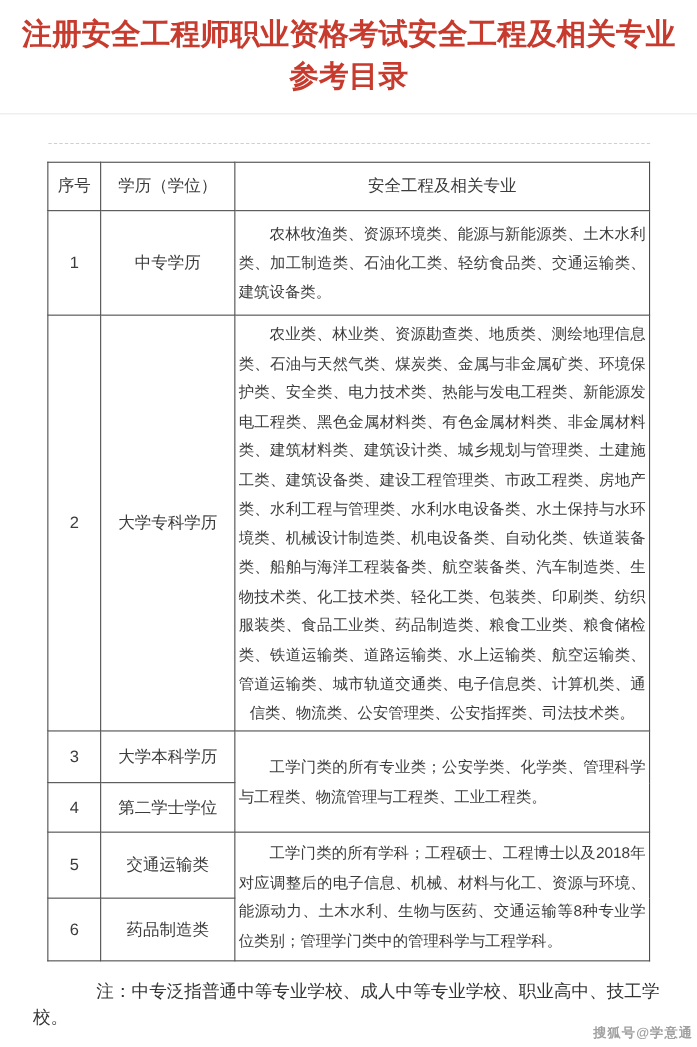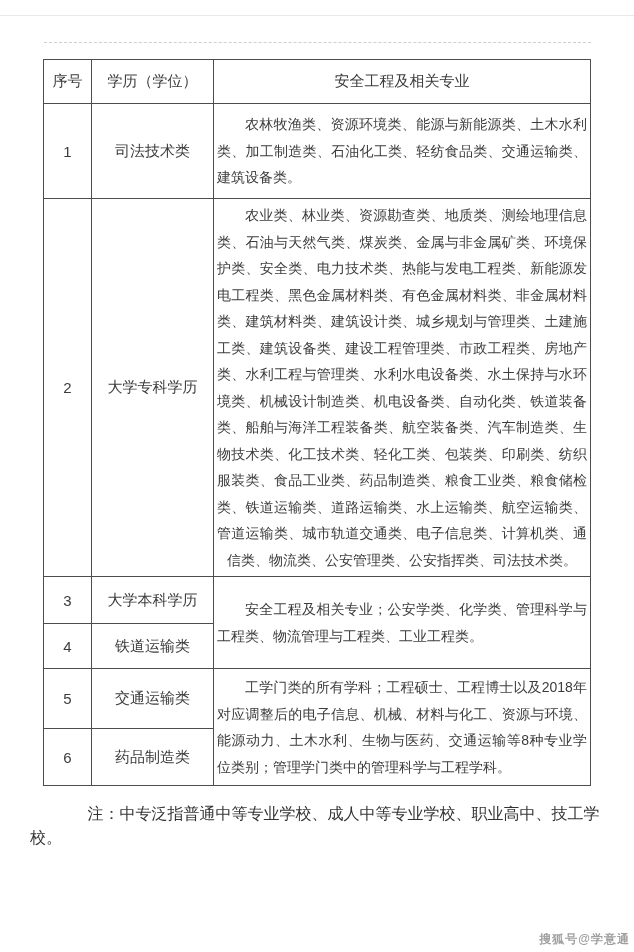--- a/index.html
+++ b/index.html
@@ -100,20 +100,21 @@
     color: var(--watermark);
     text-shadow: 0 0 1px #ffffff;
     opacity: .95;
   }
 </style>
 </head>
 <body>
 
 <div class="page">
 
+  <h1 class="title">注册安全工程师职业资格考试安全工程及相关专业参考目录</h1>
 
 
   <hr class="divider">
 
   <div class="dashed-sep"></div>
 
   <table class="majors">
     <colgroup>
       <col style="width:48px">
       <col style="width:122px">
@@ -122,36 +123,36 @@
     <thead>
       <tr>
         <th>序号</th>
         <th>学历（学位）</th>
         <th>安全工程及相关专业</th>
       </tr>
     </thead>
     <tbody>
       <tr class="r1">
         <td class="c">1</td>
-        <td class="c">司法技术类</td>
+        <td class="c">中专学历</td>
         <td class="p">农林牧渔类、资源环境类、能源与新能源类、土木水利类、加工制造类、石油化工类、轻纺食品类、交通运输类、建筑设备类。</td>
       </tr>
       <tr class="r2">
         <td class="c">2</td>
         <td class="c">大学专科学历</td>
         <td class="p center-last">农业类、林业类、资源勘查类、地质类、测绘地理信息类、石油与天然气类、煤炭类、金属与非金属矿类、环境保护类、安全类、电力技术类、热能与发电工程类、新能源发电工程类、黑色金属材料类、有色金属材料类、非金属材料类、建筑材料类、建筑设计类、城乡规划与管理类、土建施工类、建筑设备类、建设工程管理类、市政工程类、房地产类、水利工程与管理类、水利水电设备类、水土保持与水环境类、机械设计制造类、机电设备类、自动化类、铁道装备类、船舶与海洋工程装备类、航空装备类、汽车制造类、生物技术类、化工技术类、轻化工类、包装类、印刷类、纺织服装类、食品工业类、药品制造类、粮食工业类、粮食储检类、铁道运输类、道路运输类、水上运输类、航空运输类、管道运输类、城市轨道交通类、电子信息类、计算机类、通信类、物流类、公安管理类、公安指挥类、司法技术类。</td>
       </tr>
       <tr class="r3">
         <td class="c">3</td>
         <td class="c">大学本科学历</td>
-        <td class="p" rowspan="2">安全工程及相关专业；公安学类、化学类、管理科学与工程类、物流管理与工程类、工业工程类。</td>
+        <td class="p" rowspan="2">工学门类的所有专业类；公安学类、化学类、管理科学与工程类、物流管理与工程类、工业工程类。</td>
       </tr>
       <tr class="r4">
         <td class="c">4</td>
-        <td class="c">铁道运输类</td>
+        <td class="c">第二学士学位</td>
       </tr>
       <tr class="r5">
         <td class="c">5</td>
         <td class="c">交通运输类</td>
         <td class="p" rowspan="2">工学门类的所有学科；工程硕士、工程博士以及2018年对应调整后的电子信息、机械、材料与化工、资源与环境、能源动力、土木水利、生物与医药、交通运输等8种专业学位类别；管理学门类中的管理科学与工程学科。</td>
       </tr>
       <tr class="r6">
         <td class="c">6</td>
         <td class="c">药品制造类</td>
       </tr>

